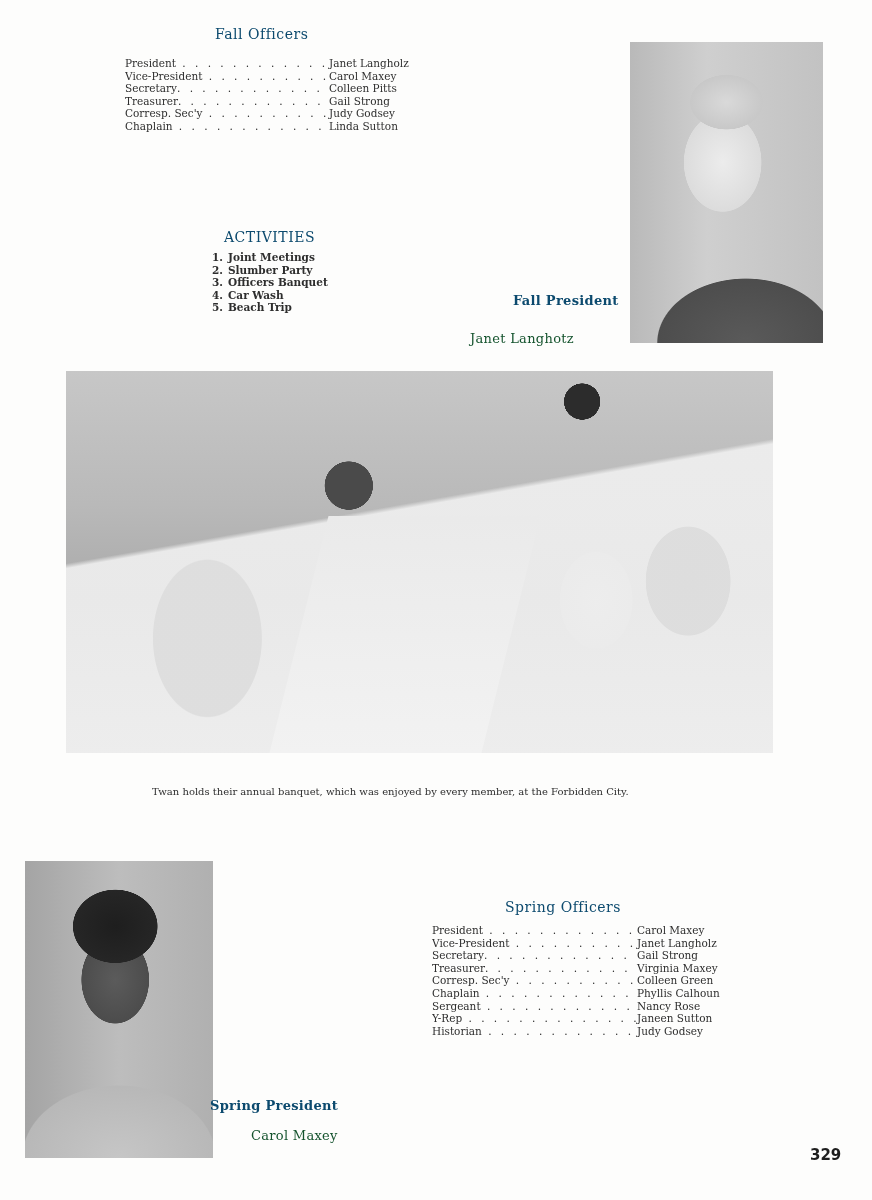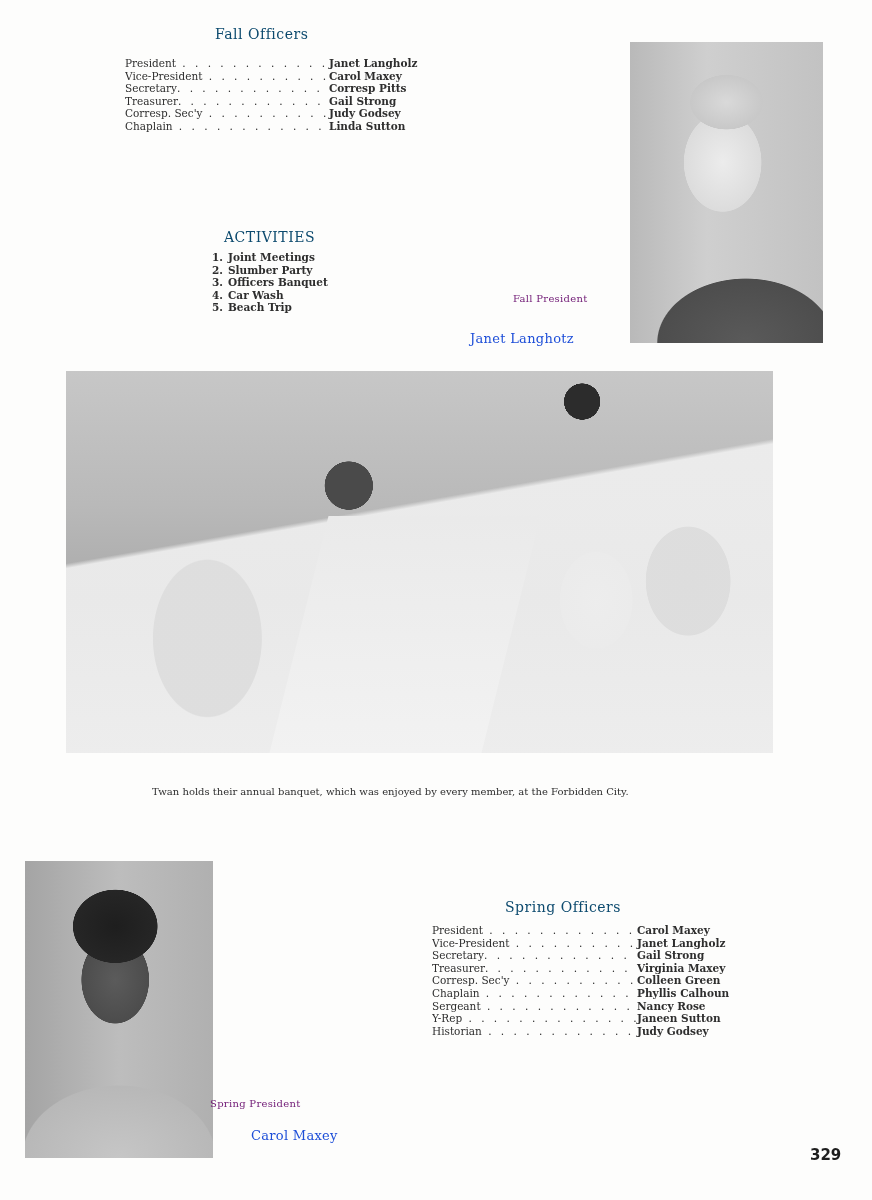--- a/index.html
+++ b/index.html
@@ -10,28 +10,28 @@
       color: #2a2a2a;
     }
     .abs { position: absolute; }
 
     
     .heading { font-size: 14px; letter-spacing: 0.5px; color: #0c4a6e; }
     .officers { font-size: 10.5px; line-height: 12.6px; color: #2e2e2e; }
     .officer-row { display: flex; white-space: nowrap; }
     .officer-role { display: inline-block; overflow: hidden; white-space: nowrap; }
     .officer-role .dots { letter-spacing: 3px; }
-    .officer-name { display: inline-block; font-weight: bold; }
+    .officer-name { display: inline-block; }
 
     .activities { font-size: 10.5px; line-height: 12.6px; color: #2e2e2e; font-weight: bold; }
     .activity-row { white-space: nowrap; }
     .activity-num { display: inline-block; width: 16px; }
 
-    .caption-bold { font-weight: normal; font-size: 10px; color: #701a75; letter-spacing: 0.3px; }
-    .caption-name { font-size: 13px; color: #1d4ed8; letter-spacing: 0.3px; text-align: center; }
+    .caption-bold { font-weight: bold; font-size: 13px; color: #0c4a6e; letter-spacing: 0.3px; }
+    .caption-name { font-size: 13px; color: #14532d; letter-spacing: 0.3px; text-align: center; }
     .photo-caption { font-size: 10px; color: #2e2e2e; white-space: nowrap; margin-top: 20px; }
     .page-number { font-family: "DejaVu Sans", "Liberation Sans", sans-serif; font-weight: bold; font-size: 15px; color: #1e1e1e; }
 
     
     .photo { overflow: hidden; }
     .portrait-fall {
       background:
         radial-gradient(ellipse 60px 45px at 50% 20%, #d9d9d9 0%, #c8c8c8 60%, transparent 61%),
         radial-gradient(ellipse 55px 70px at 48% 40%, #ececec 0%, #dcdcdc 70%, transparent 71%),
         radial-gradient(ellipse 110px 80px at 60% 100%, #5a5a5a 0%, #4d4d4d 80%, transparent 81%),
@@ -68,21 +68,21 @@
   <div class="officer-row">
       <span class="officer-role" style="width:204px"><span>President</span><span class="dots"> . . . . . . . . . . . . . . . . . .</span></span>
       <span class="officer-name">Janet Langholz</span>
     </div>
   <div class="officer-row">
       <span class="officer-role" style="width:204px"><span>Vice-President</span><span class="dots"> . . . . . . . . . . . . . . . .</span></span>
       <span class="officer-name">Carol Maxey</span>
     </div>
   <div class="officer-row">
       <span class="officer-role" style="width:204px"><span>Secretary</span><span class="dots">. . . . . . . . . . . . . . . . .</span></span>
-      <span class="officer-name">Corresp Pitts</span>
+      <span class="officer-name">Colleen Pitts</span>
     </div>
   <div class="officer-row">
       <span class="officer-role" style="width:204px"><span>Treasurer</span><span class="dots">. . . . . . . . . . . . . . . . .</span></span>
       <span class="officer-name">Gail Strong</span>
     </div>
   <div class="officer-row">
       <span class="officer-role" style="width:204px"><span>Corresp. Sec'y</span><span class="dots"> . . . . . . . . . . . . . . . .</span></span>
       <span class="officer-name">Judy Godsey</span>
     </div>
   <div class="officer-row">

